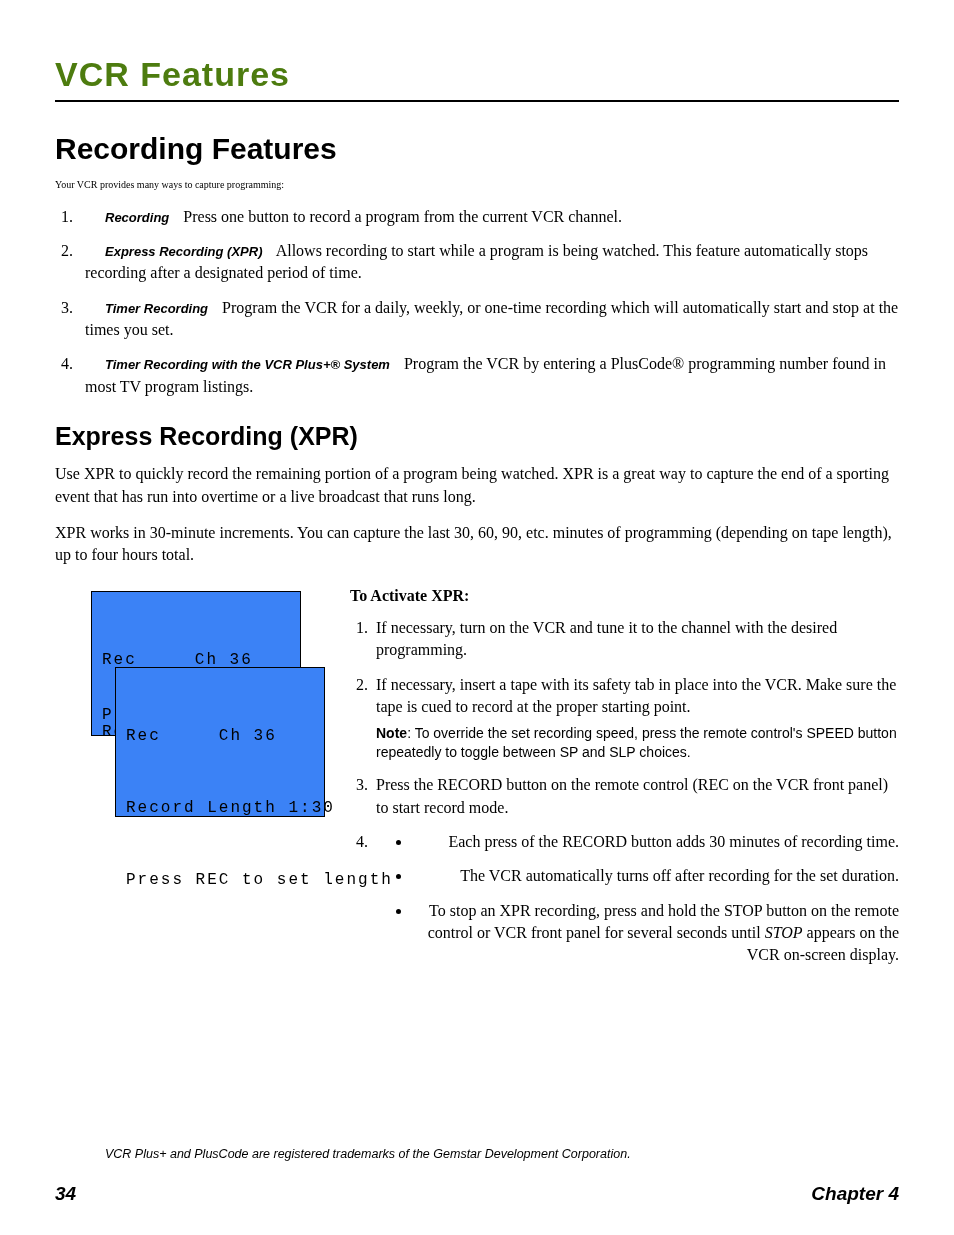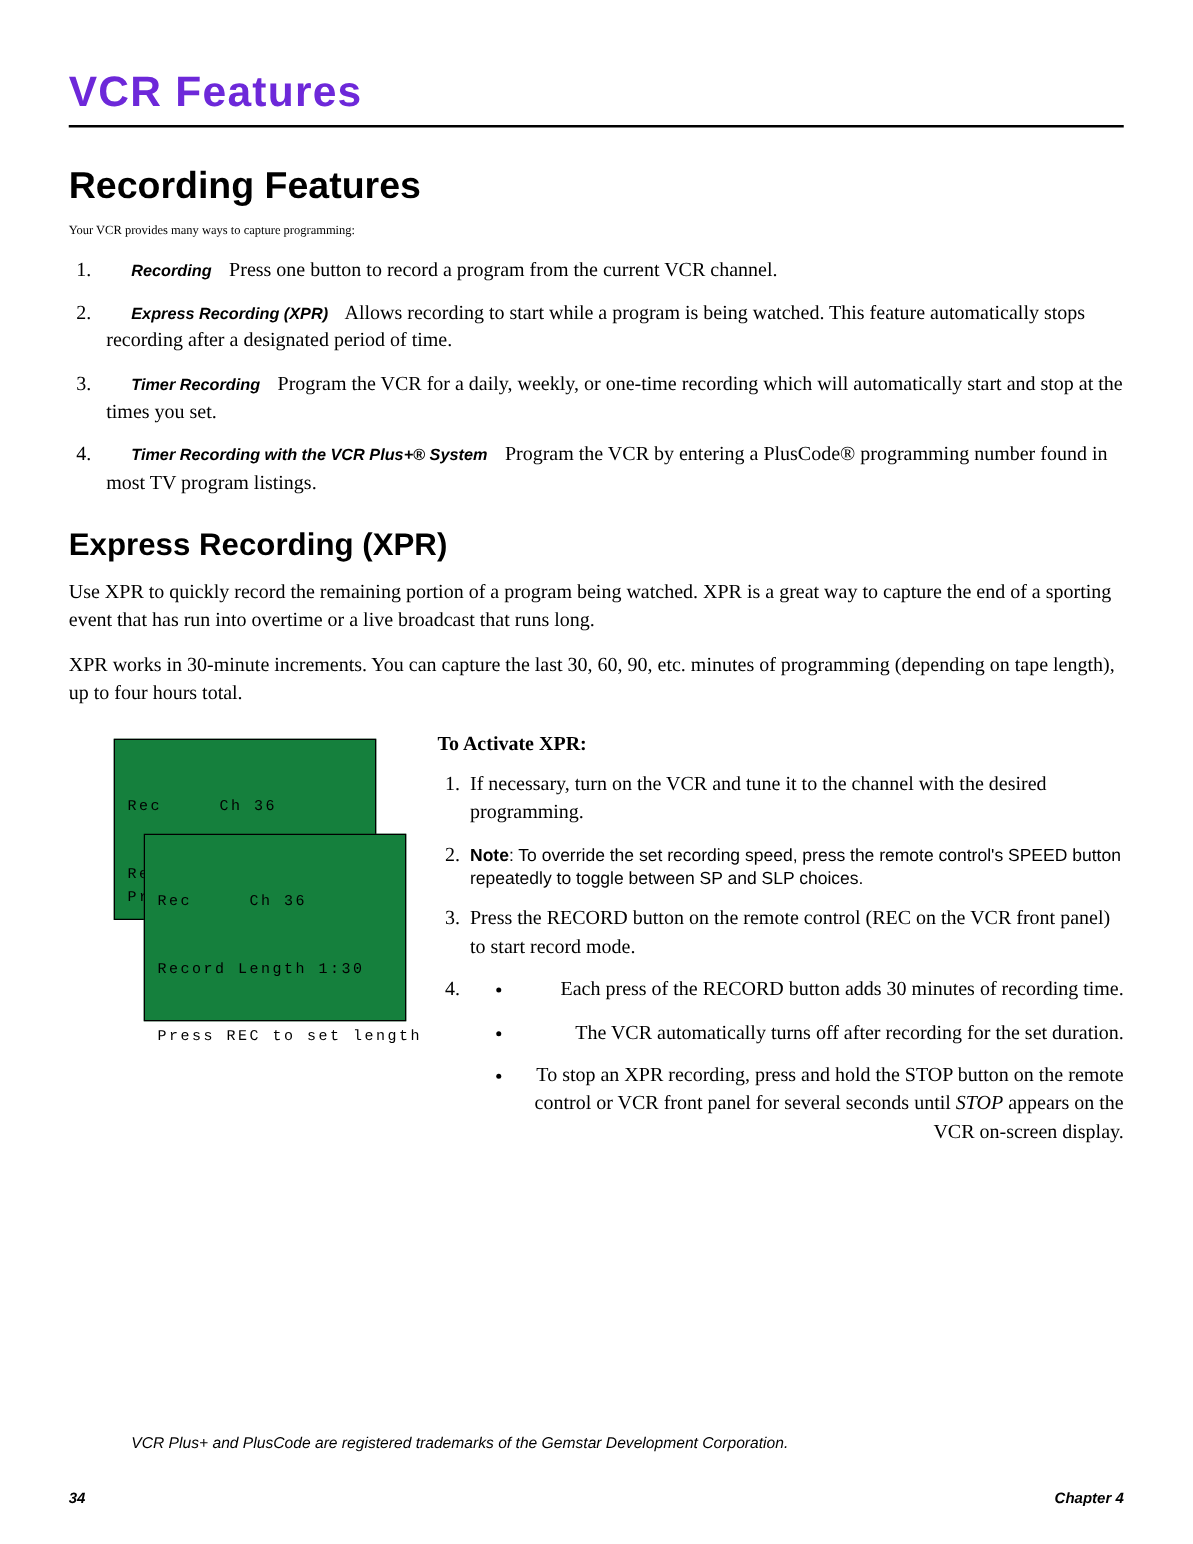--- a/index.html
+++ b/index.html
@@ -9,21 +9,21 @@
     color: #000;
     width: 954px;
     height: 1235px;
     padding: 55px 55px 30px 55px;
     position: relative;
   }
   .chapter-title {
     font-family: Arial, Helvetica, sans-serif;
     font-weight: 900;
     font-size: 34px;
-    color: #6d28d9;
+    color: #4d7c0f;
     letter-spacing: 1px;
     margin-bottom: 6px;
   }
   .hr {
     border: none;
     border-top: 2px solid #000;
     margin-bottom: 30px;
   }
   .h1 {
     font-family: Arial, Helvetica, sans-serif;
@@ -73,25 +73,25 @@
   }
   .col-left {
     width: 265px;
     flex: none;
     position: relative;
     padding-top: 4px;
   }
   .osd-box {
     border: 1px solid #000;
     font-family: "Courier New", monospace;
-    font-size: 12px;
+    font-size: 16px;
     letter-spacing: 2px;
     line-height: 1.5;
     padding: 8px 10px 10px 10px;
-    background: #15803d;
+    background: #3b82f6;
     white-space: pre;
   }
   .osd1 {
     position: absolute;
     top: 4px;
     left: 36px;
     width: 210px;
     height: 145px;
     z-index: 1;
   }
@@ -158,21 +158,21 @@
   .footer {
     position: absolute;
     left: 55px;
     right: 55px;
     bottom: 30px;
     display: flex;
     justify-content: space-between;
     font-family: Arial, Helvetica, sans-serif;
     font-weight: 700;
     font-style: italic;
-    font-size: 12px;
+    font-size: 19px;
   }
 </style>
 </head>
 <body>
 
 <div class="chapter-title">VCR Features</div>
 <hr class="hr">
 
 <div class="h1">Recording Features</div>
 <div class="intro">Your VCR provides many ways to capture programming:</div>
@@ -214,20 +214,21 @@
       </div>
       <div>Press REC to set length</div>
     </div>
   </div>
 
   <div class="col-right">
     <div class="strong-serif">To Activate XPR:</div>
     <ol class="steps">
       <li>If necessary, turn on the VCR and tune it to the channel with the desired programming.</li>
       <li>
+        <span>If necessary, insert a tape with its safety tab in place into the VCR. Make sure the tape is cued to record at the proper starting point.</span>
         <div class="note">
           <span class="note-label">Note</span><span>: To override the set recording speed, press the remote control's SPEED button repeatedly to toggle between SP and SLP choices.</span>
         </div>
       </li>
       <li>Press the RECORD button on the remote control (REC on the VCR front panel) to start record mode.</li>
       <li>
         <ul class="sub">
           <li>Each press of the RECORD button adds 30 minutes of recording time.</li>
           <li>The VCR automatically turns off after recording for the set duration.</li>
           <li>

